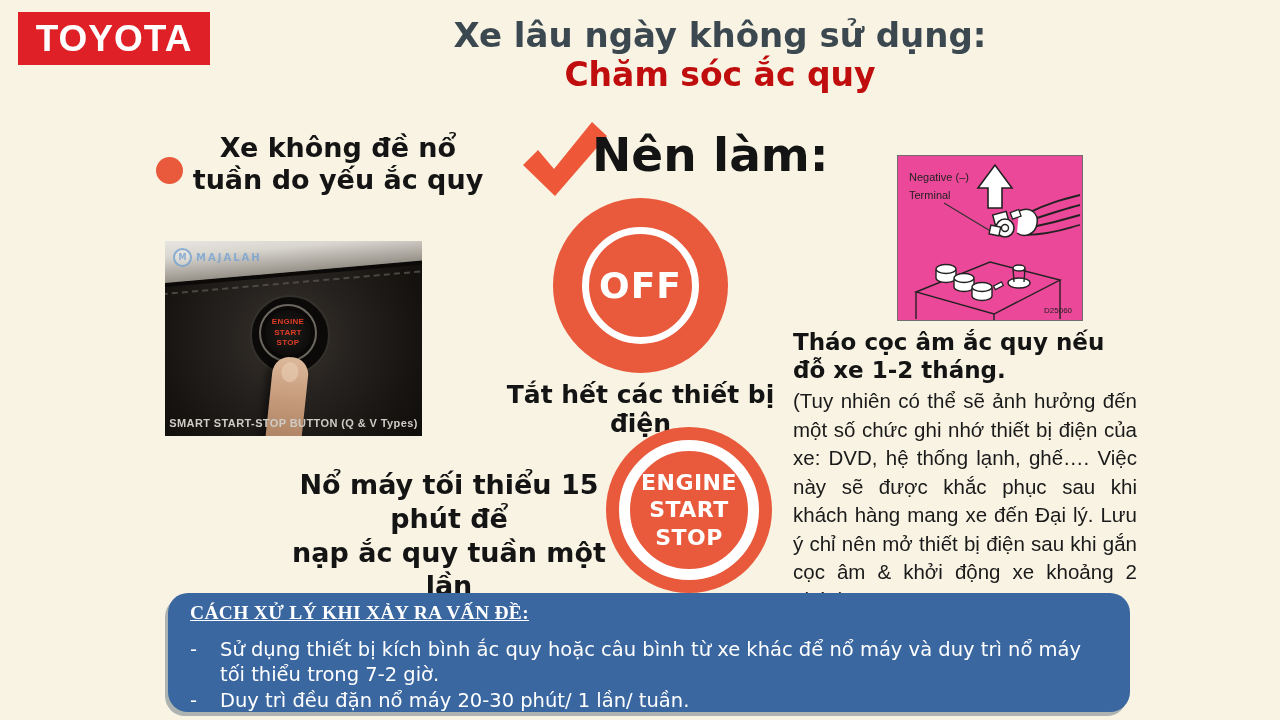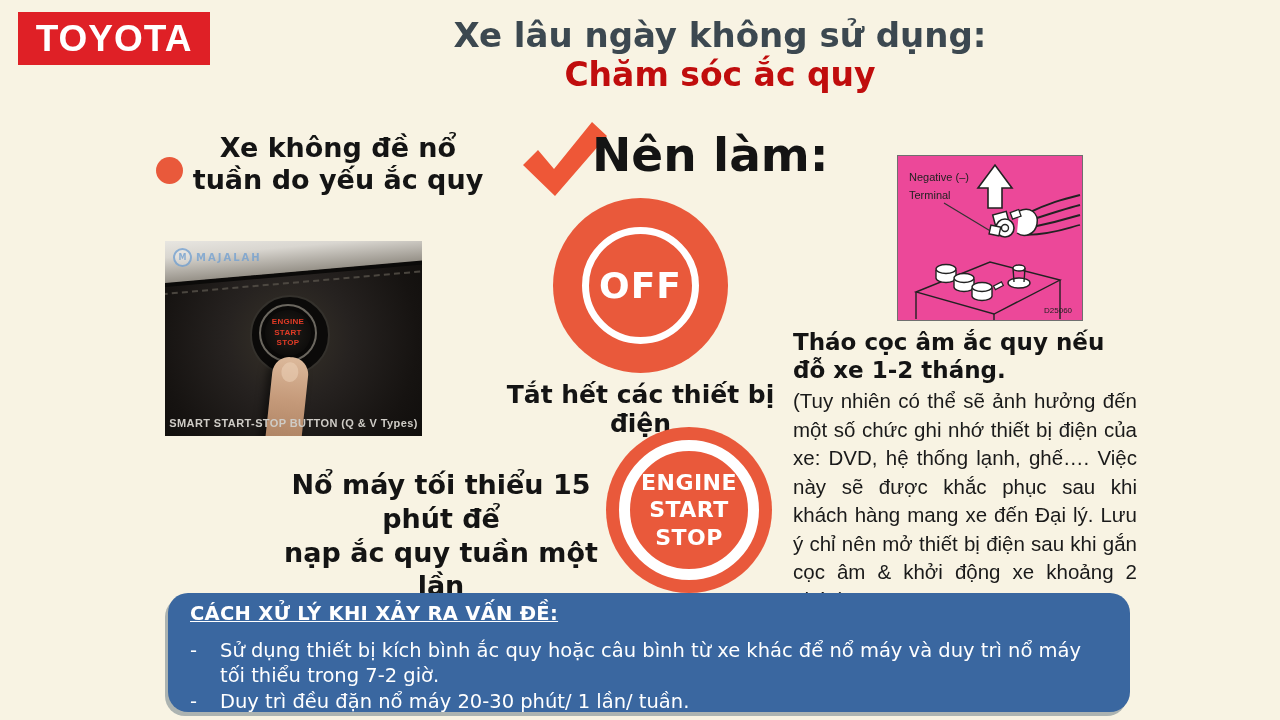--- a/index.html
+++ b/index.html
@@ -43,36 +43,36 @@
     border-radius:17px 17px 9px 9px;transform:rotate(6deg);box-shadow:-5px 2px 9px rgba(0,0,0,.55);}
   .nail{position:absolute;left:9px;top:5px;width:17px;height:20px;background:#ecd2b8;border-radius:50%;opacity:.55;}
   .photo-caption{position:absolute;left:0;right:0;bottom:7px;text-align:center;color:#cfccc6;font-size:11px;font-weight:bold;letter-spacing:.4px;font-family:"Liberation Sans",sans-serif;}
   
   .check-icon{position:absolute;left:517px;top:119px;}
   .nen-lam{position:absolute;left:592px;top:127px;font-size:47px;font-weight:bold;color:#141414;}
   .off{position:absolute;left:553px;top:198px;width:175px;height:175px;border-radius:50%;background:#E9593B;}
   .off-ring{position:absolute;left:29px;top:29px;width:117px;height:117px;border:7px solid #fff;border-radius:50%;box-sizing:border-box;display:flex;align-items:center;justify-content:center;}
   .off-label{color:#fff;font-size:36px;font-weight:bold;letter-spacing:1px;}
   .off-caption{position:absolute;left:498px;top:380px;width:285px;text-align:center;font-size:25px;font-weight:bold;color:#141414;}
-  .engine-caption{position:absolute;left:280px;top:468px;width:322px;text-align:center;font-size:27px;font-weight:bold;line-height:1.25;color:#141414;}
+  .engine-caption{position:absolute;left:288px;top:468px;width:322px;text-align:center;font-size:27px;font-weight:bold;line-height:1.25;color:#141414;}
   .engine{position:absolute;left:606px;top:427px;width:166px;height:166px;border-radius:50%;background:#E9593B;}
   .engine-ring{position:absolute;left:13px;top:13px;right:13px;bottom:13px;border:11px solid #fff;border-radius:50%;}
   .engine-text{position:absolute;inset:0;display:flex;flex-direction:column;align-items:center;justify-content:center;color:#fff;font-weight:bold;font-size:22px;line-height:1.25;letter-spacing:.5px;}
   
   .diagram{position:absolute;left:897px;top:155px;width:184px;height:164px;background:#ec4899;border:1px solid #6f6f6f;box-sizing:content-box;}
   .diagram svg{display:block;}
   .diagram text{font-family:"Liberation Sans",sans-serif;fill:#222;}
   
   .advice{position:absolute;left:793px;top:328px;width:344px;}
   .advice-heading{font-size:23px;font-weight:bold;line-height:1.22;color:#141414;}
   .advice-body{margin-top:3px;font-size:20.5px;line-height:1.39;text-align:justify;font-family:"Liberation Sans",sans-serif;color:#1a1a1a;}
   
   .solution{position:absolute;left:168px;top:593px;width:962px;height:119px;background:#3A67A0;border-radius:20px;
     color:#fff;padding:9px 22px 0;box-sizing:border-box;box-shadow:-3px 4px 0 rgba(96,116,128,.5);}
-  .solution-heading{font-size:19.5px;font-weight:bold;text-decoration:underline;letter-spacing:.3px;}
+  .solution-heading{font-size:19.5px;font-weight:bold;text-decoration:underline;letter-spacing:.3px;font-family:Liberation Serif, serif;}
   .solution-bullets{margin-top:13px;}
   .bullet-row{display:flex;}
   .bullet-marker{width:16px;margin-right:14px;font-size:19.5px;line-height:1.3;}
   .bullet-text{flex:1;font-size:19.5px;line-height:1.3;}
 </style>
 </head>
 <body>
 
 <div class="slide">
 

